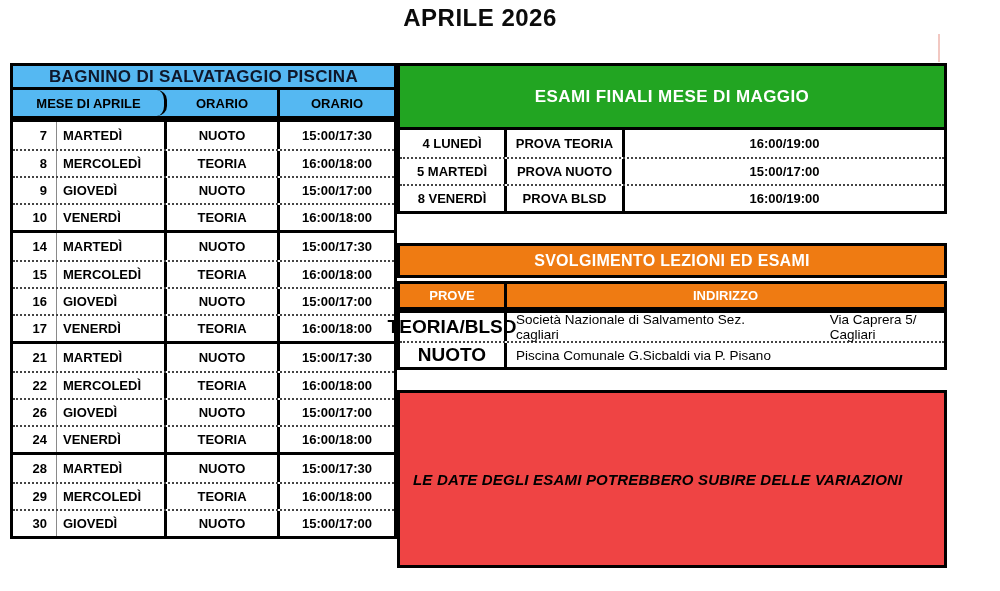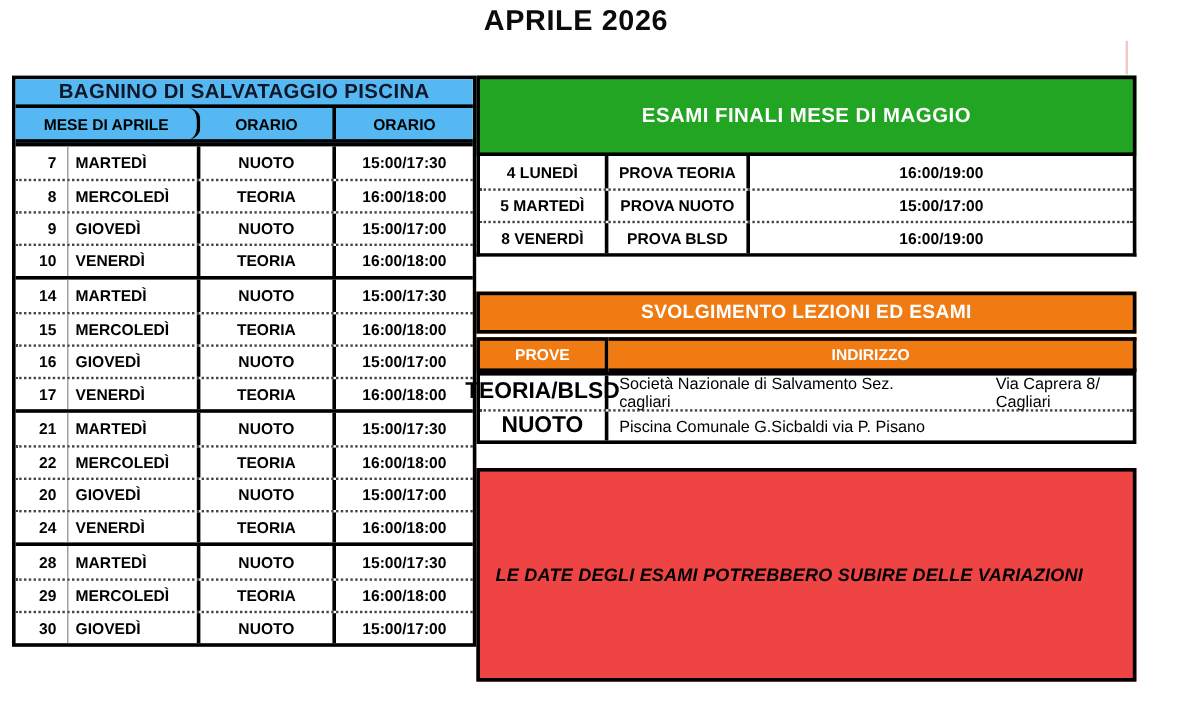--- a/index.html
+++ b/index.html
@@ -205,21 +205,21 @@
       <div class="lrow">
         <div class="c1">
             <div class="c-num">22</div>
             <div class="c-day">MERCOLEDÌ</div>
           </div>
         <div class="c2">TEORIA</div>
         <div class="c3">16:00/18:00</div>
       </div>
       <div class="lrow">
         <div class="c1">
-            <div class="c-num">20</div>
+            <div class="c-num">26</div>
             <div class="c-day">GIOVEDÌ</div>
           </div>
         <div class="c2">NUOTO</div>
         <div class="c3">15:00/17:00</div>
       </div>
       <div class="lrow">
         <div class="c1">
             <div class="c-num">24</div>
             <div class="c-day">VENERDÌ</div>
           </div>
@@ -285,21 +285,21 @@
     <div class="ocols">
       <div class="o-prove">PROVE</div>
       <div class="o-indirizzo">INDIRIZZO</div>
     </div>
 
     <div class="loctable">
       <div class="locrow">
         <div class="l-prova">TEORIA/BLSD</div>
         <div class="l-addr">
           <span>Società Nazionale di Salvamento Sez. cagliari</span>
-          <span class="addr2">Via Caprera 8/ Cagliari</span>
+          <span class="addr2">Via Caprera 5/ Cagliari</span>
         </div>
       </div>
       <div class="locrow">
         <div class="l-prova">NUOTO</div>
         <div class="l-addr">
           <span>Piscina Comunale G.Sicbaldi via P. Pisano</span>
         </div>
       </div>
     </div>
 

